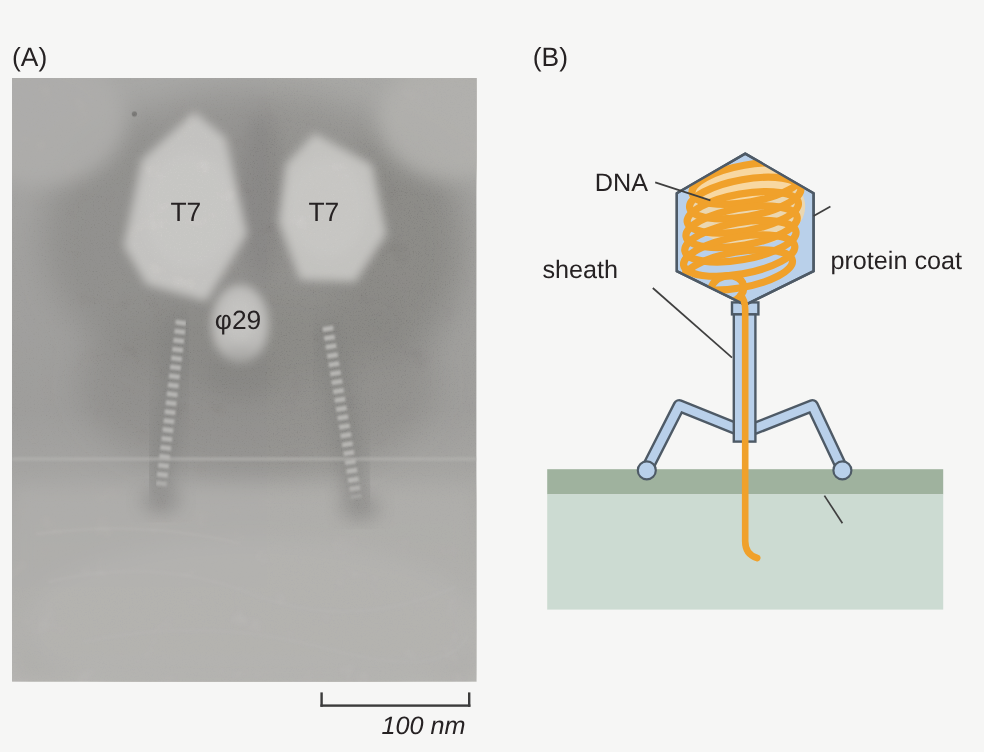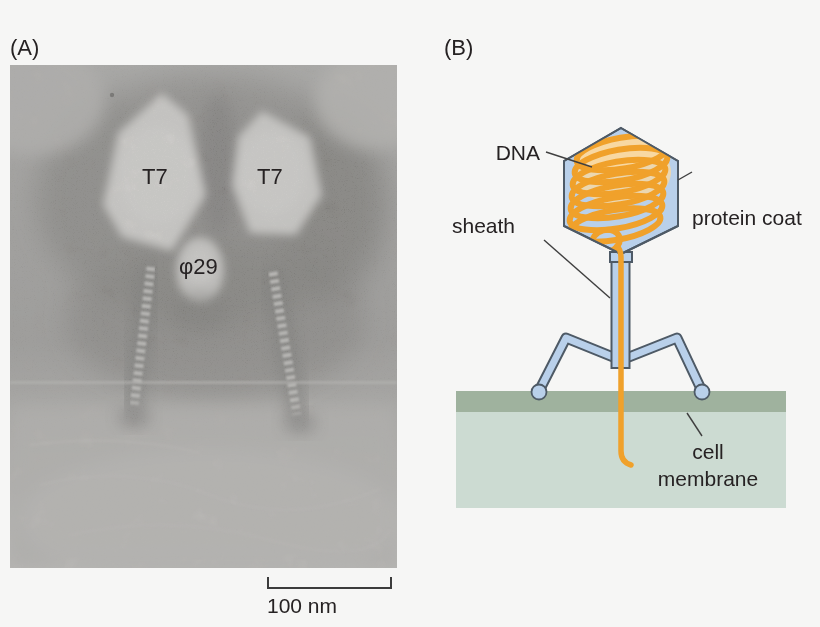--- a/index.html
+++ b/index.html
@@ -26,21 +26,21 @@
   .photo{position:absolute;left:10px;top:65px;width:310px;height:503px;}
   .photo svg{position:absolute;left:0;top:0;}
   .photo .lbl{font-size:22px;}
   .diagram{position:absolute;left:430px;top:95px;width:385px;height:425px;}
   .scalebar{
     position:absolute;left:267px;top:577px;width:121px;height:10px;
     border-left:2px solid var(--scalebar);
     border-right:2px solid var(--scalebar);
     border-bottom:2px solid var(--scalebar);
   }
-  .scalebar-label{left:267px;top:593px;width:121px;text-align:left;}
+  .scalebar-label{left:267px;top:593px;width:121px;text-align:right;font-style:italic;}
   .dna-label{left:468px;top:140px;width:72px;text-align:right;}
   .protein-label{left:692px;top:161px;margin-top:44px;}
   .sheath-label{left:452px;top:213px;}
   .membrane-label{left:649px;top:438px;width:118px;text-align:center;white-space:normal;line-height:1.3;}
   
   .body-part{fill:var(--head_fill);stroke:var(--outline);stroke-width:2;}
   .head-outline{fill:none;stroke:var(--outline);stroke-width:2;stroke-linejoin:round;}
   .leg-outline{fill:none;stroke:var(--outline);stroke-width:11;stroke-linejoin:round;stroke-linecap:round;}
   .leg-fill{fill:none;stroke:var(--head_fill);stroke-width:7;stroke-linejoin:round;stroke-linecap:round;}
   .foot{fill:var(--head_fill);stroke:var(--outline);stroke-width:1.8;}
@@ -195,15 +195,14 @@
       <line x1="546" y1="152" x2="592" y2="167" class="leader"></line>
       <line x1="678" y1="180" x2="692" y2="172" class="leader"></line>
       <line x1="544" y1="240" x2="610" y2="298" class="leader"></line>
       <line x1="687" y1="413" x2="702" y2="436" class="leader"></line>
     </g>
   </svg>
 
   <div class="lbl dna-label">DNA</div>
   <div class="lbl protein-label">protein coat</div>
   <div class="lbl sheath-label">sheath</div>
-  <div class="lbl membrane-label">cell membrane</div>
 
 </div>
 
 </body></html>

